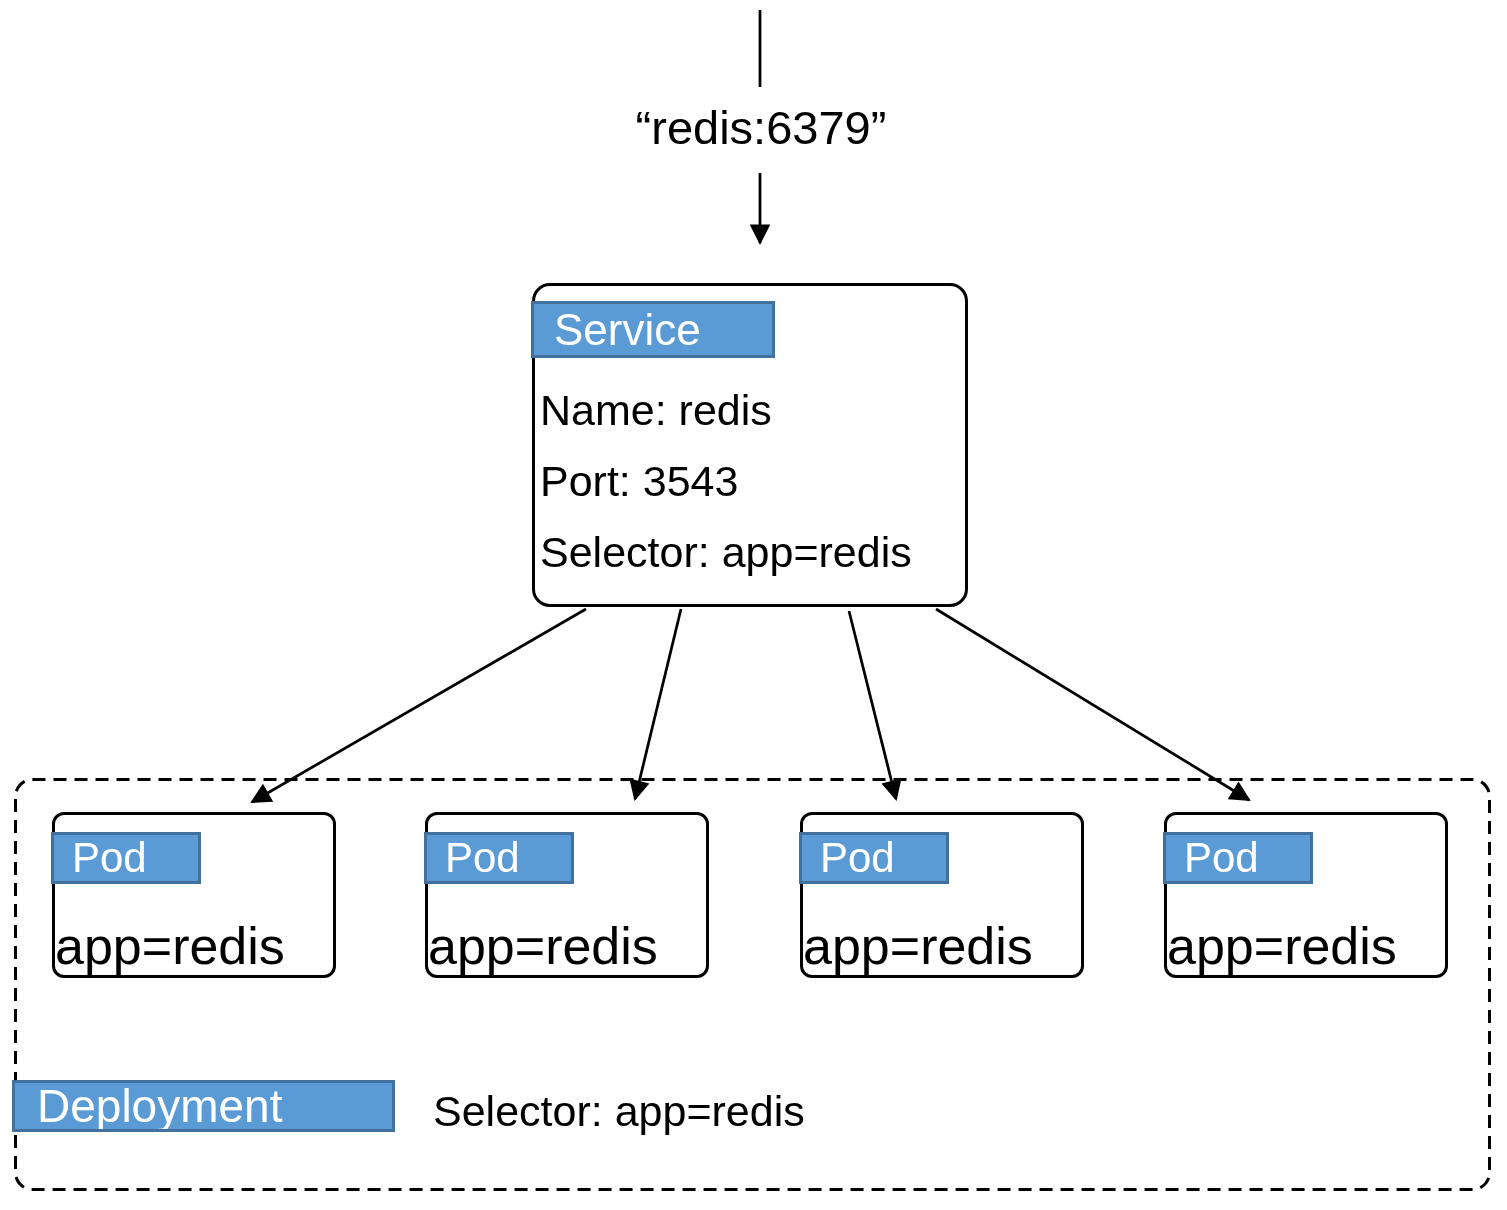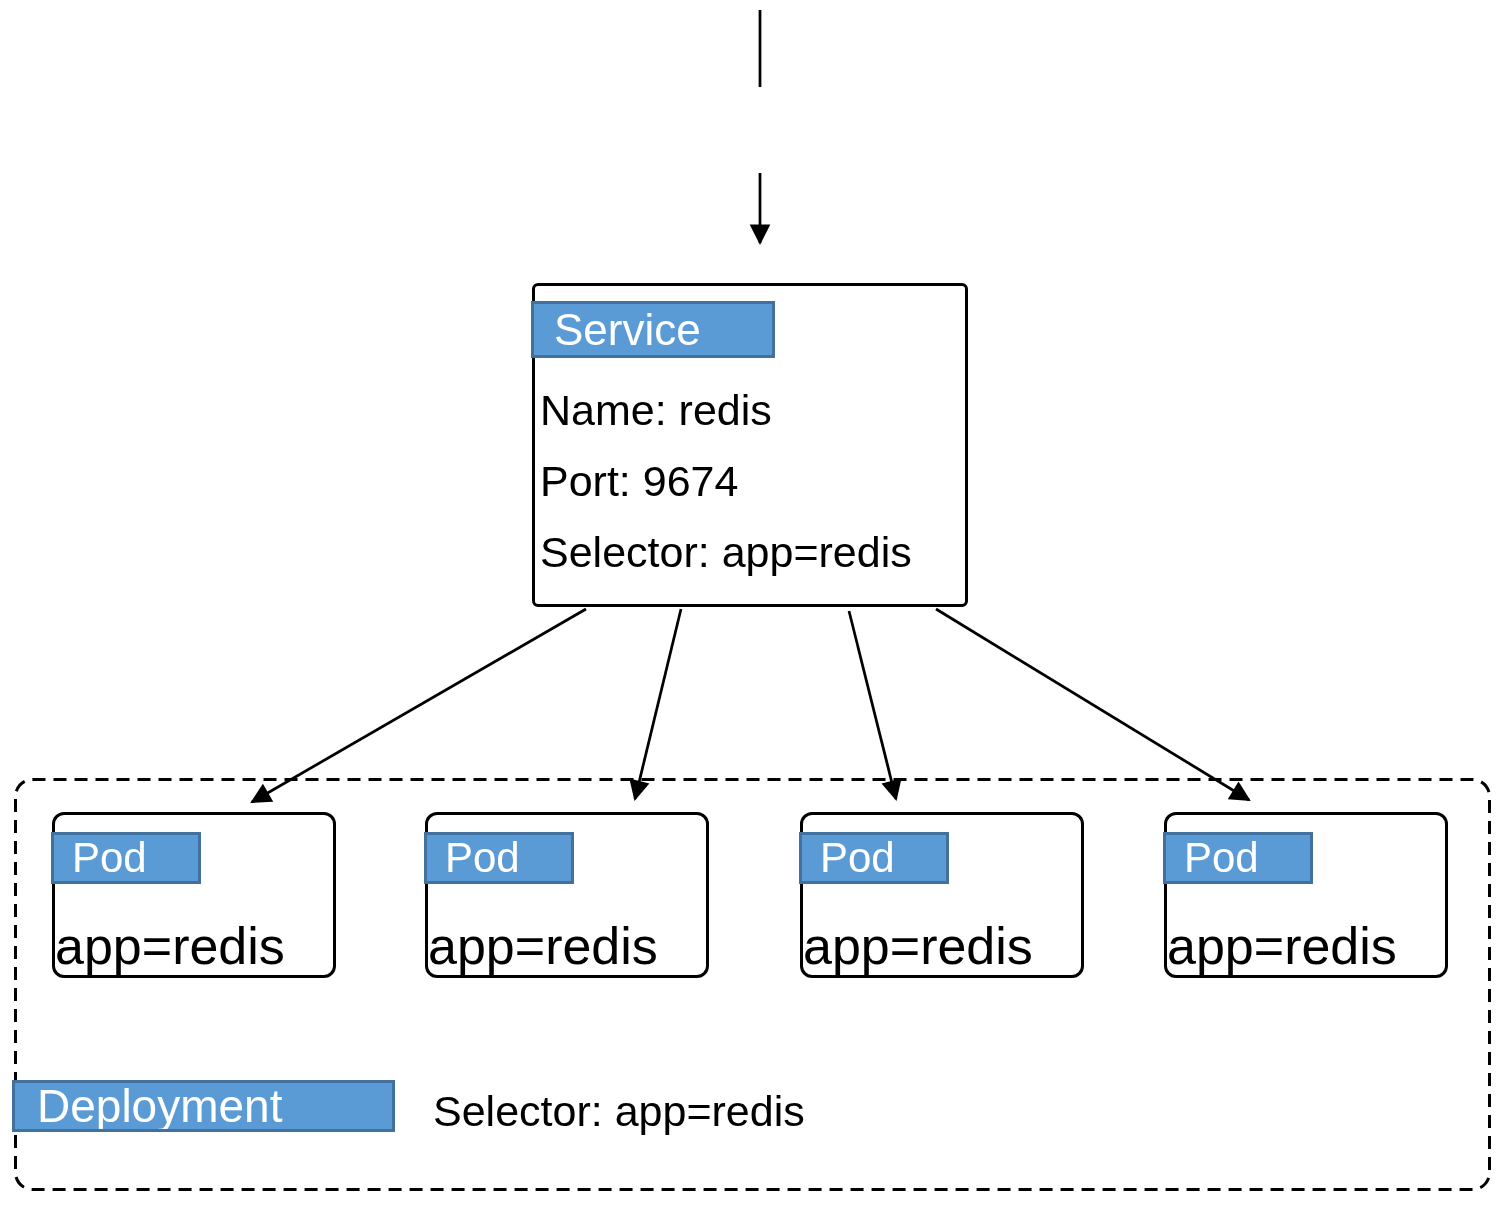--- a/index.html
+++ b/index.html
@@ -12,21 +12,21 @@
     overflow:hidden;
   }
   .svg-layer{position:absolute;left:0;top:0;width:1507px;height:1210px;}
 
   .node-box{
     position:absolute;
     background:#ffffff;
     border:3px solid #000000;
     box-sizing:border-box;
   }
-  #service-box{left:532px;top:283px;width:436px;height:324px;border-radius:6px;}
+  #service-box{left:532px;top:283px;width:436px;height:324px;border-radius:18px;}
   .pod-box{top:812px;width:284px;height:166px;border-radius:12px;}
   #pod-box-1{left:52px;}
   #pod-box-2{left:425px;}
   #pod-box-3{left:800px;}
   #pod-box-4{left:1164px;}
 
   .badge{
     position:absolute;
     background:#5B9BD5;
     border:3px solid #41719C;
@@ -80,25 +80,26 @@
 
     <line x1="760" y1="10" x2="760" y2="87" stroke="#000000" stroke-width="2.75"></line>
     <line x1="760" y1="173" x2="760" y2="243" stroke="#000000" stroke-width="2.75" marker-end="url(#arrowhead)"></line>
 
     <line x1="586" y1="609" x2="252" y2="802" stroke="#000000" stroke-width="2.75" marker-end="url(#arrowhead)"></line>
     <line x1="681" y1="609" x2="635" y2="799" stroke="#000000" stroke-width="2.75" marker-end="url(#arrowhead)"></line>
     <line x1="849" y1="611" x2="896" y2="799" stroke="#000000" stroke-width="2.75" marker-end="url(#arrowhead)"></line>
     <line x1="936" y1="609" x2="1249" y2="800" stroke="#000000" stroke-width="2.75" marker-end="url(#arrowhead)"></line>
   </svg>
 
+  <div id="external-label">“redis:6379”</div>
 
   <div id="service-box" class="node-box">
     <div id="service-badge" class="badge">Service</div>
     <div id="service-line-name" class="service-line">Name: redis</div>
-    <div id="service-line-port" class="service-line">Port: 9674</div>
+    <div id="service-line-port" class="service-line">Port: 3543</div>
     <div id="service-line-selector" class="service-line">Selector: app=redis</div>
   </div>
 
   <div id="pod-box-1" class="node-box pod-box">
     <div class="badge pod-badge">Pod</div>
     <div class="pod-label">app=redis</div>
   </div>
   <div id="pod-box-2" class="node-box pod-box">
     <div class="badge pod-badge">Pod</div>
     <div class="pod-label">app=redis</div>

